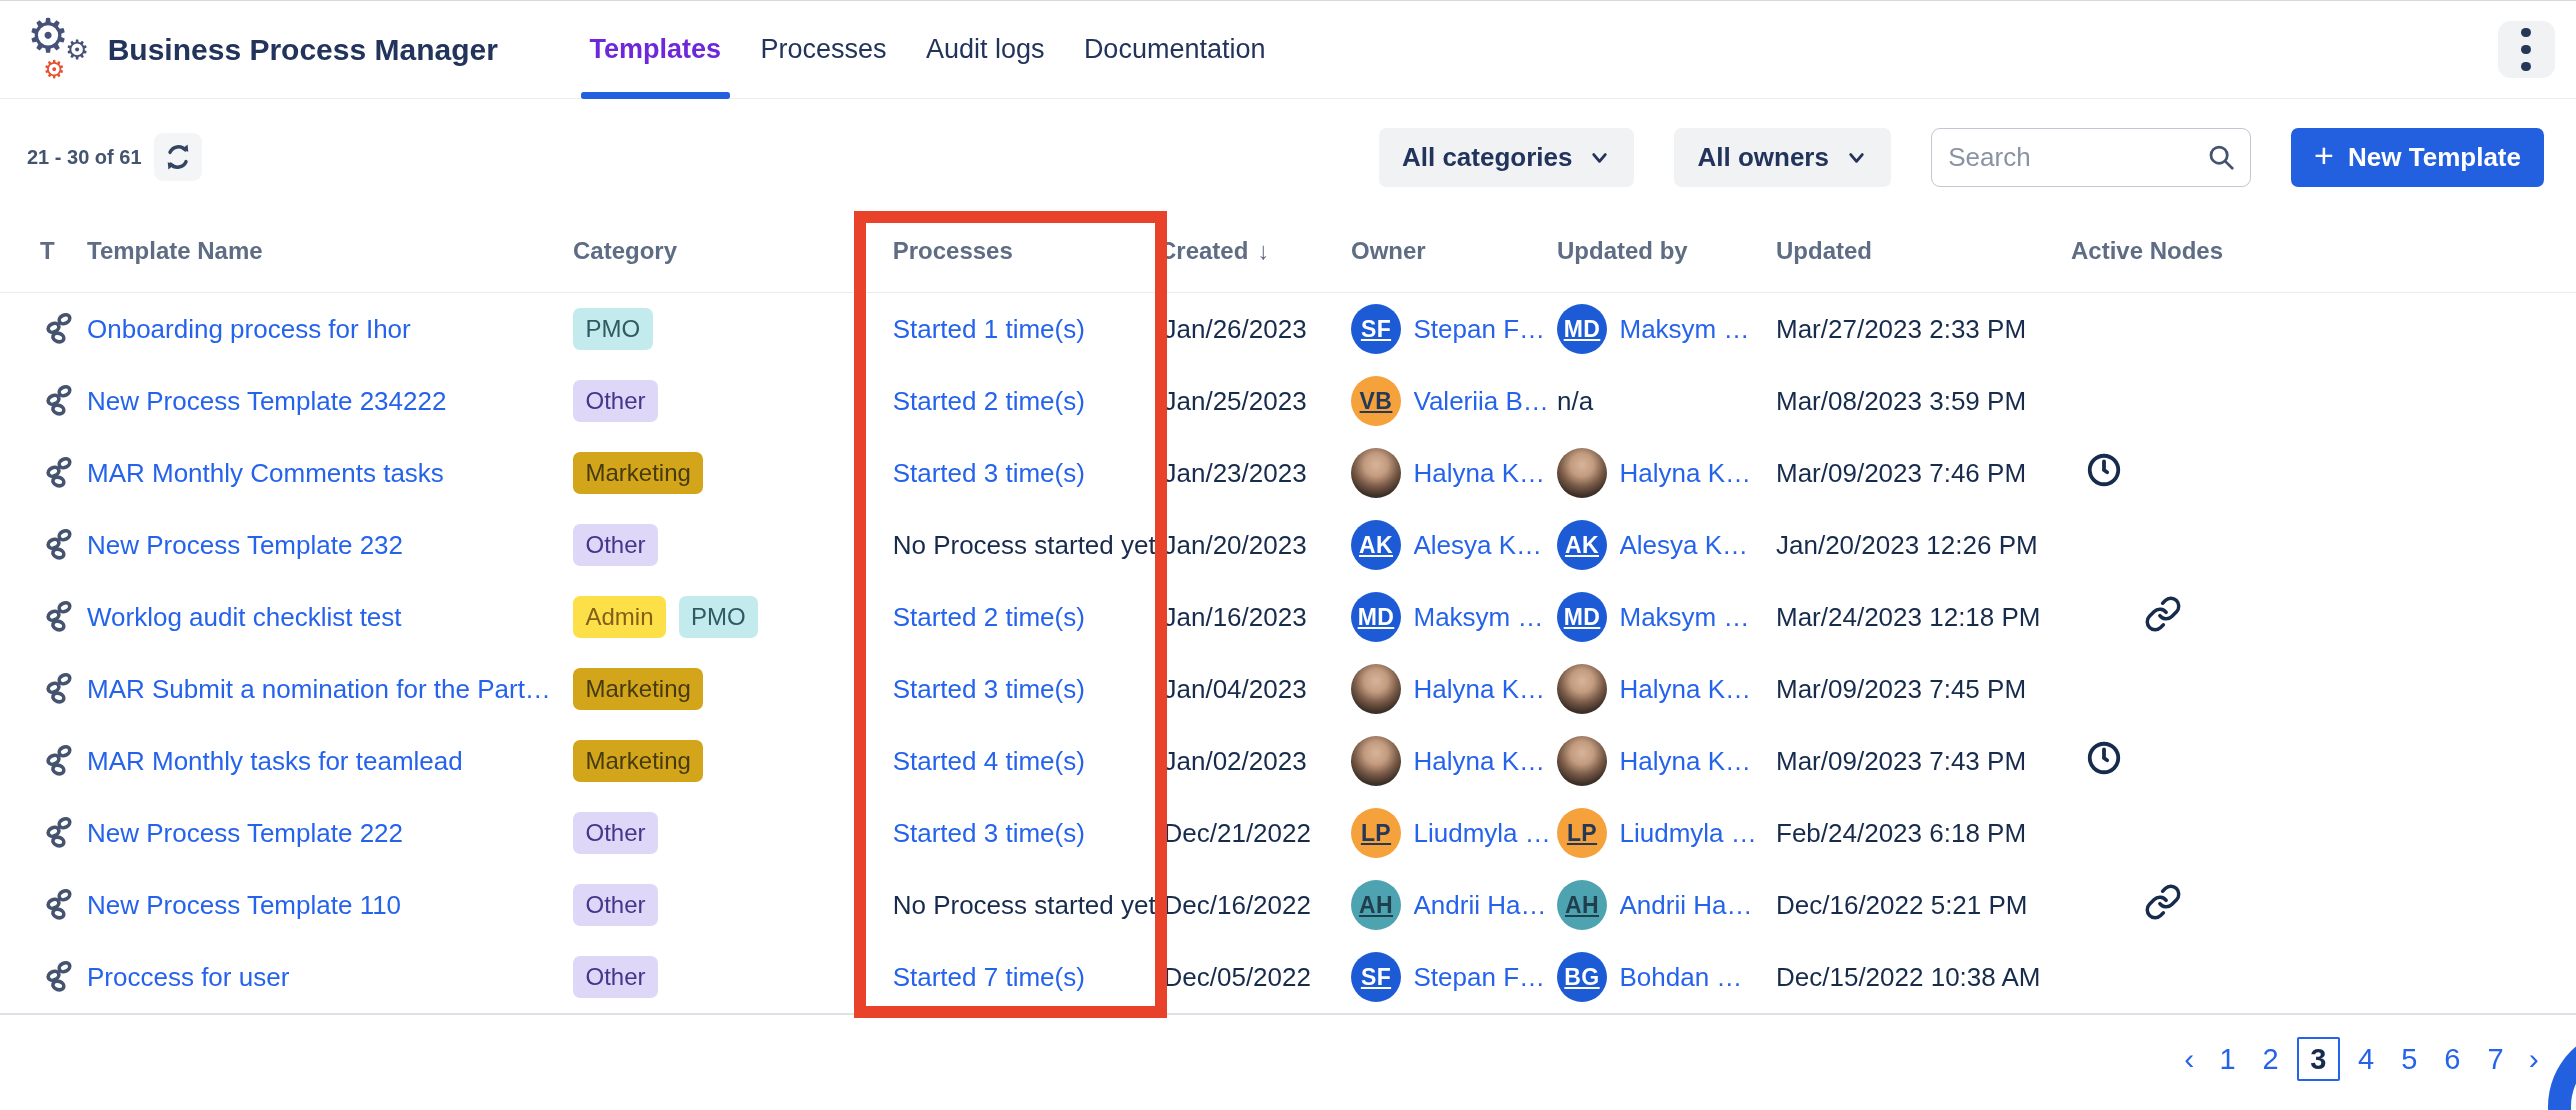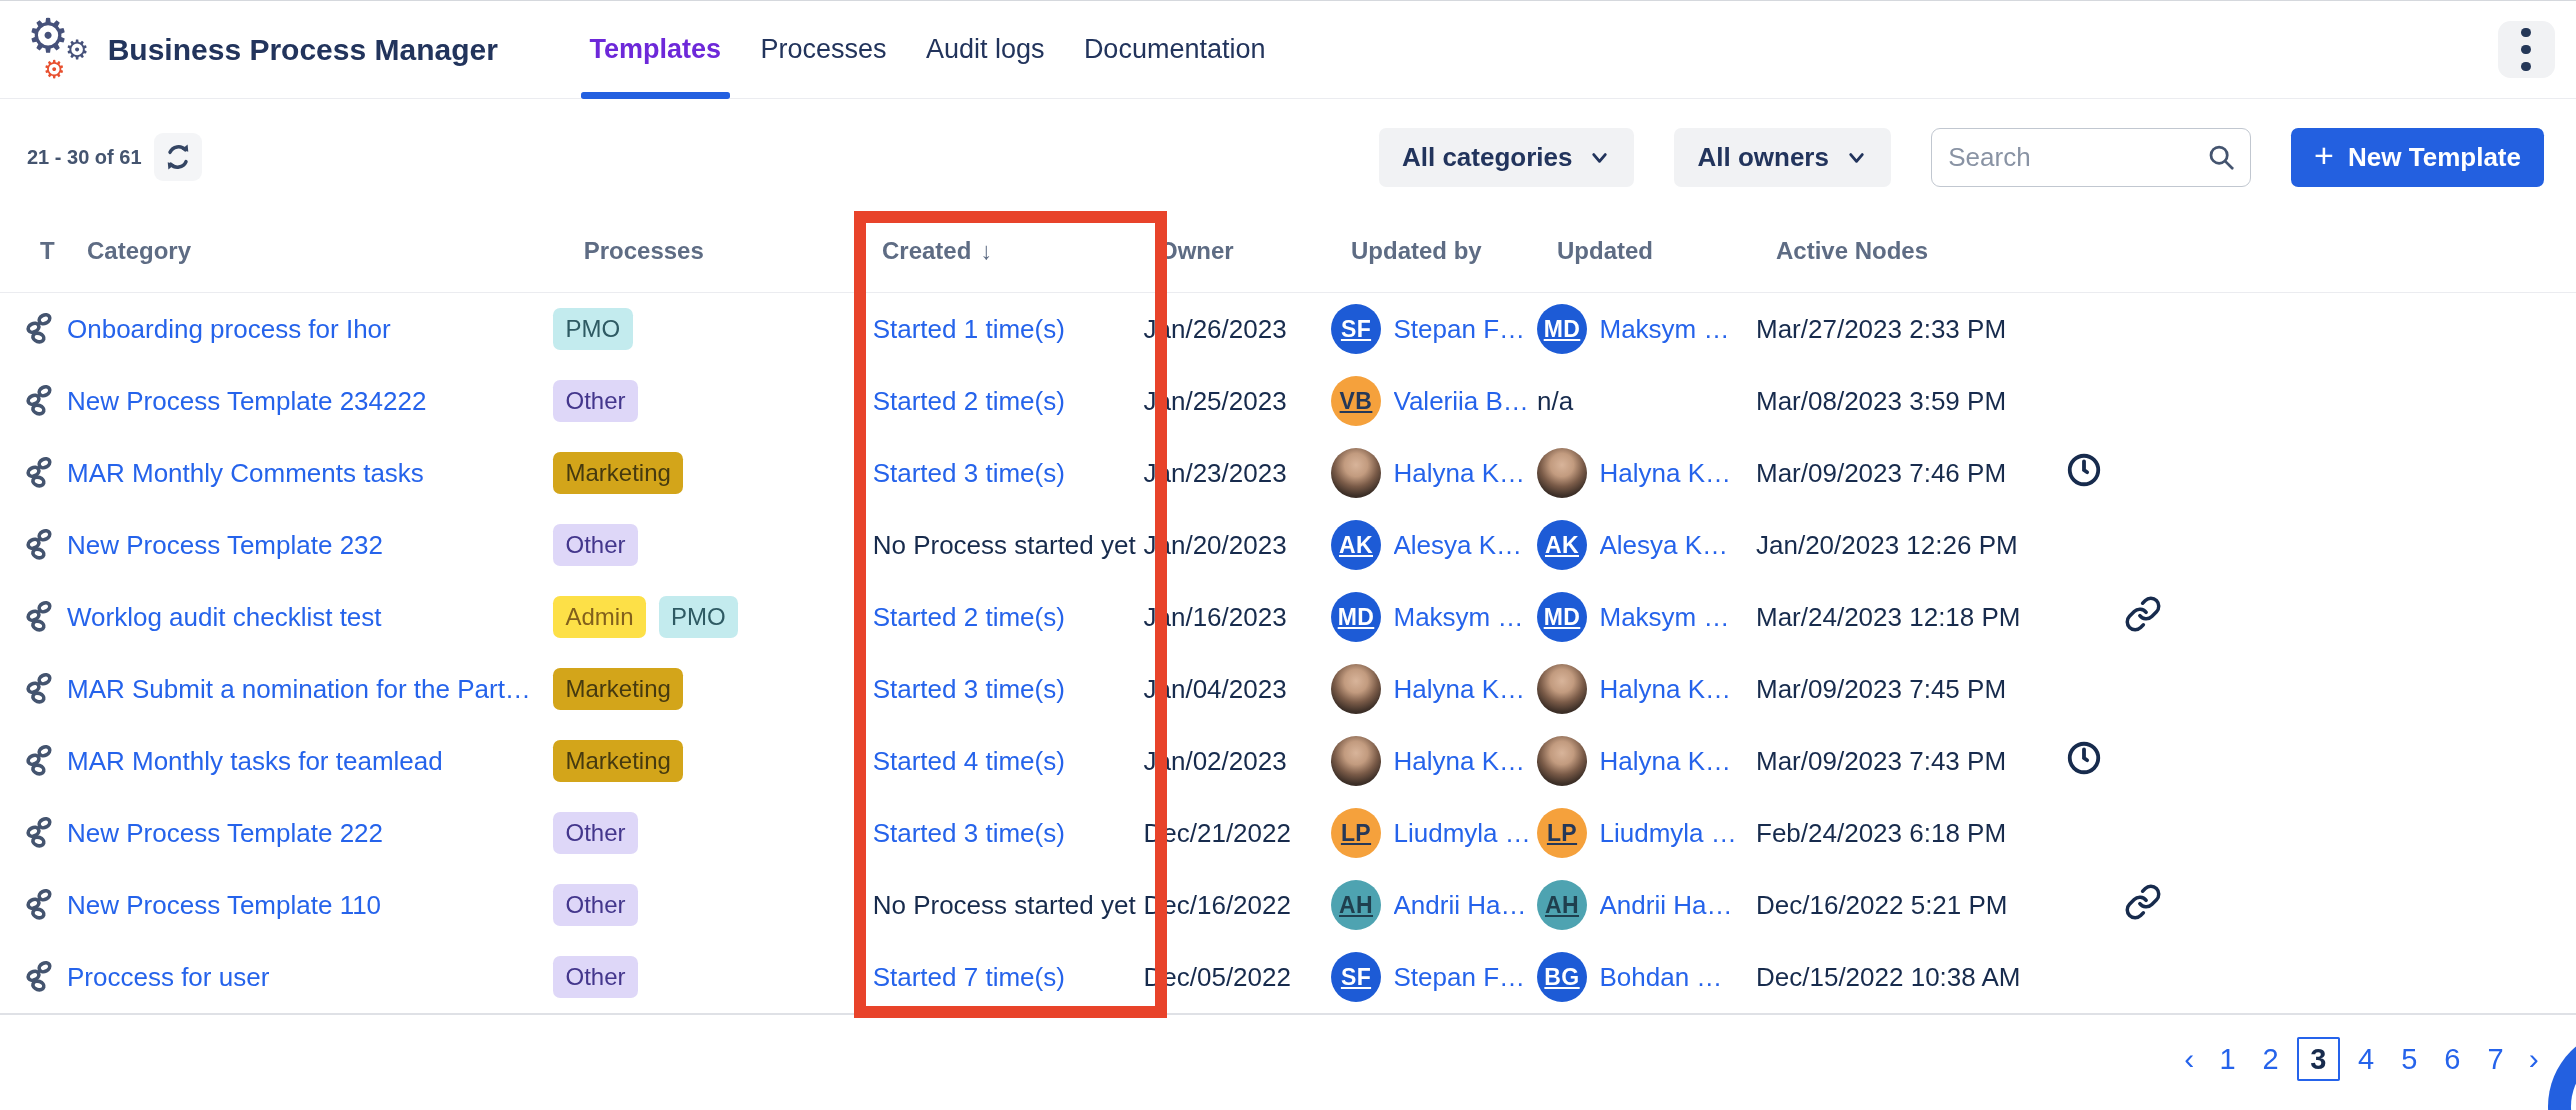--- a/index.html
+++ b/index.html
@@ -47,21 +47,21 @@
                   font-size:26px; font-weight:700; white-space:nowrap; }
   .new-template .plus { font-size:34px; font-weight:400; line-height:1; margin-top:-3.6px; }
 
   
   .grid { display:grid; grid-template-columns:47px 486px 309px 277px 192px 206px 219px 295px 1fr;
           align-items:center; padding-left:40px; }
   .thead { height:83px; border-bottom:1.8px solid #EBECF0; }
   .thead .hcell { font-size:24px; font-weight:700; color:#5E6C84; white-space:nowrap; }
   .thead .h-proc { padding-left:10.7px; }
   .thead .h-created { display:flex; gap:9px; align-items:center; }
-  .trow { height:72px;padding-left:20px; }
+  .trow { height:72px; }
   .cell { font-size:26px; color:#172B4D; white-space:nowrap; }
   .c-icon { padding-left:1.8px; display:flex; align-items:center; }
   .link { color:#2563EB; text-decoration:none; cursor:pointer; }
   .c-proc { padding-left:10.7px; overflow:visible; }
   .c-created { padding-left:4.5px; }
   .badge { display:inline-block; padding:7.2px 12.5px; border-radius:7.2px; font-size:24px; font-weight:500; margin-right:12.5px; }
   .person { display:flex; align-items:center; gap:12.5px; overflow:hidden; }
   .avatar { width:50px; height:50px; border-radius:50%; flex:none; display:flex; align-items:center; justify-content:center;
             font-size:23px; font-weight:700; letter-spacing:0.4px;text-decoration:underline; }
   .avatar.photo { background:radial-gradient(circle at 50% 34%, #D8B49A 0%, #C29B7F 28%, #7A5B48 52%, #3E3028 74%, #2A211C 100%); }
@@ -144,20 +144,21 @@
     </div>
     <button class="new-template">
       <span class="plus">+</span>
       <span>New Template</span>
     </button>
   </div>
 </div>
 
 <div class="grid thead">
   <span class="hcell">T</span>
+  <span class="hcell">Template Name</span>
   <span class="hcell">Category</span>
   <span class="hcell h-proc">Processes</span>
   <span class="hcell h-created">
     <span>Created</span>
     <span>↓</span>
   </span>
   <span class="hcell">Owner</span>
   <span class="hcell">Updated by</span>
   <span class="hcell">Updated</span>
   <span class="hcell">Active Nodes</span>

